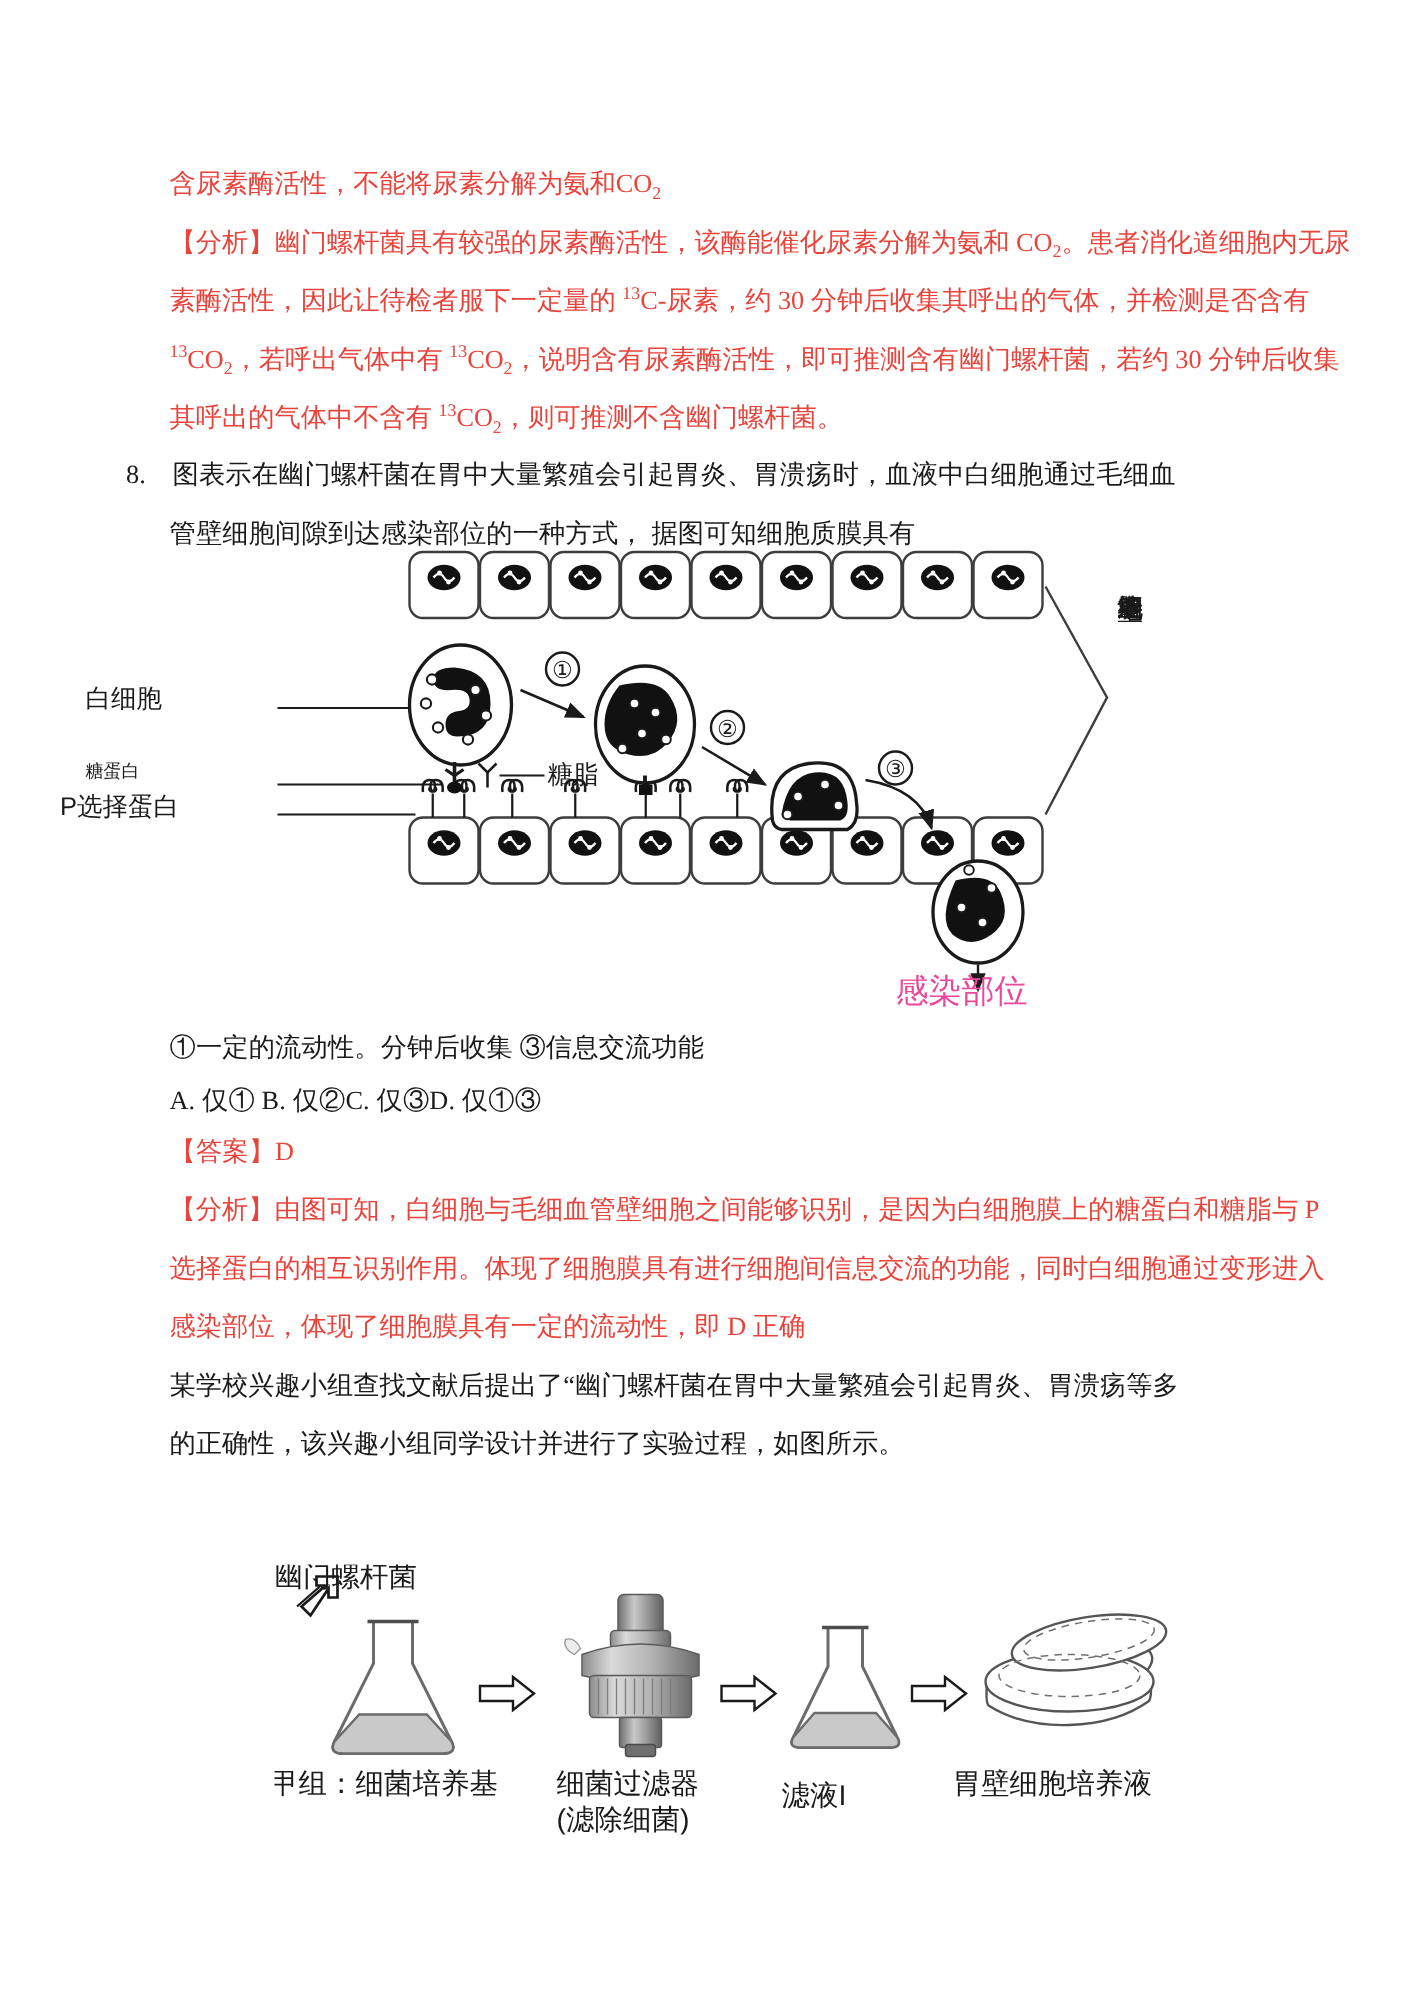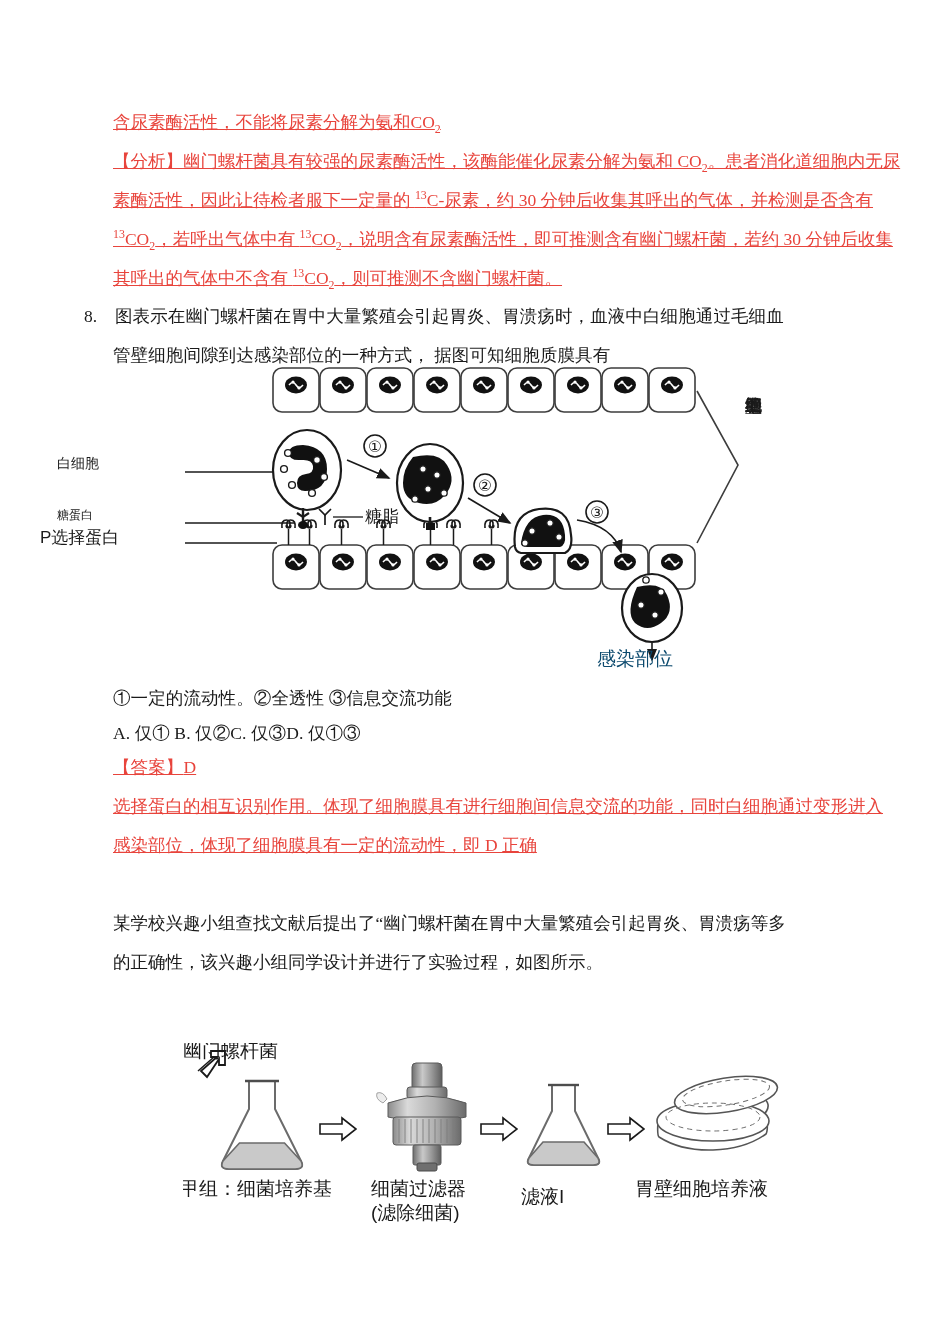--- a/index.html
+++ b/index.html
@@ -23,21 +23,21 @@
   }
 
   
   .txt {
     position: absolute;
     font-size: 17.5px;
     line-height: 39px;
     letter-spacing: 0.1px;
     white-space: nowrap;
   }
-  .red { color: #e8443c; text-decoration: underline; }
+  .red { color: #e8443c; }
   .black { color: #1a1a1a; }
 
   .para {
     position: absolute;
     font-size: 17.5px;
     line-height: 39px;
   }
   .para p { margin: 0; white-space: nowrap; }
 
   sub, sup {
@@ -239,47 +239,48 @@
 
       <g>
         <line x1="-32" y1="107" x2="88" y2="107" stroke="#1a1a1a" stroke-width="1.3"></line>
         <line x1="-32" y1="158" x2="110" y2="158" stroke="#1a1a1a" stroke-width="1.3"></line>
         <line x1="-32" y1="178" x2="92" y2="178" stroke="#1a1a1a" stroke-width="1.3"></line>
         <line x1="148" y1="152" x2="178" y2="152" stroke="#1a1a1a" stroke-width="1.3"></line>
       </g>
     </svg>
 
     <div style="position:absolute; left:-128px; top:89px;" class="cn">
-      <span style="font-family:'Liberation Sans','DejaVu Sans',sans-serif;font-size:14px;color:#1a1a1a;">白细胞</span>
+      <span style="font-family:'Liberation Sans','DejaVu Sans',sans-serif;font-size:17px;color:#1a1a1a;">白细胞</span>
     </div>
     <div style="position:absolute; left:-128px; top:140px;">
       <span style="font-family:'Liberation Sans','DejaVu Sans',sans-serif;font-size:12px;color:#1a1a1a;">糖蛋白</span>
     </div>
     <div style="position:absolute; left:180px; top:140px;">
       <span style="font-family:'Liberation Sans','DejaVu Sans',sans-serif;font-size:17px;color:#1a1a1a;">糖脂</span>
     </div>
     <div style="position:absolute; left:-145px; top:161px;">
       <span style="font-family:'Liberation Sans','DejaVu Sans',sans-serif;font-size:17px;color:#1a1a1a;margin-top:24px;">P选择蛋白</span>
     </div>
     <div style="position:absolute; left:556px; top:18px; width:22px;
                 font-family:'Liberation Sans','DejaVu Sans',sans-serif;
                 font-size:17px; line-height:19px; color:#1a1a1a;
                 writing-mode:vertical-rl; text-orientation:upright;">毛细血管壁细胞</div>
     <div style="position:absolute; left:412px; top:281px;
                 font-family:Liberation Mono, monospace;
-                font-size:19px; color:#0c4a6e;">感染部位</div>
-  </div>
-
-  <div class="txt black" style="left:113px; top:679px;">①一定的流动性。②全透性 ③信息交流功能</div>
+                font-size:22px; color:#ec4899;">感染部位</div>
+  </div>
+
+  <div class="txt black" style="left:113px; top:679px;">①一定的流动性。分钟后收集 ③信息交流功能</div>
 
   <div class="txt black" style="left:113px; top:714px;">A. 仅①  B. 仅②C. 仅③D. 仅①③</div>
 
   <div class="txt red" style="left:113px; top:748px;"><span>【答案】</span><span>D</span></div>
 
   <div class="para red" style="left:113px; top:787px; width:760px;">
+    <p>【分析】由图可知，白细胞与毛细血管壁细胞之间能够识别，是因为白细胞膜上的糖蛋白和糖脂与 P</p>
     <p>选择蛋白的相互识别作用。体现了细胞膜具有进行细胞间信息交流的功能，同时白细胞通过变形进入</p>
     <p>感染部位，体现了细胞膜具有一定的流动性，即 D 正确</p>
   </div>
 
   <div class="para black" style="left:113px; top:904px; width:760px;">
     <p>某学校兴趣小组查找文献后提出了“幽门螺杆菌在胃中大量繁殖会引起胃炎、胃溃疡等多</p>
     <p>的正确性，该兴趣小组同学设计并进行了实验过程，如图所示。</p>
   </div>
 
   <div id="fig-experiment">

